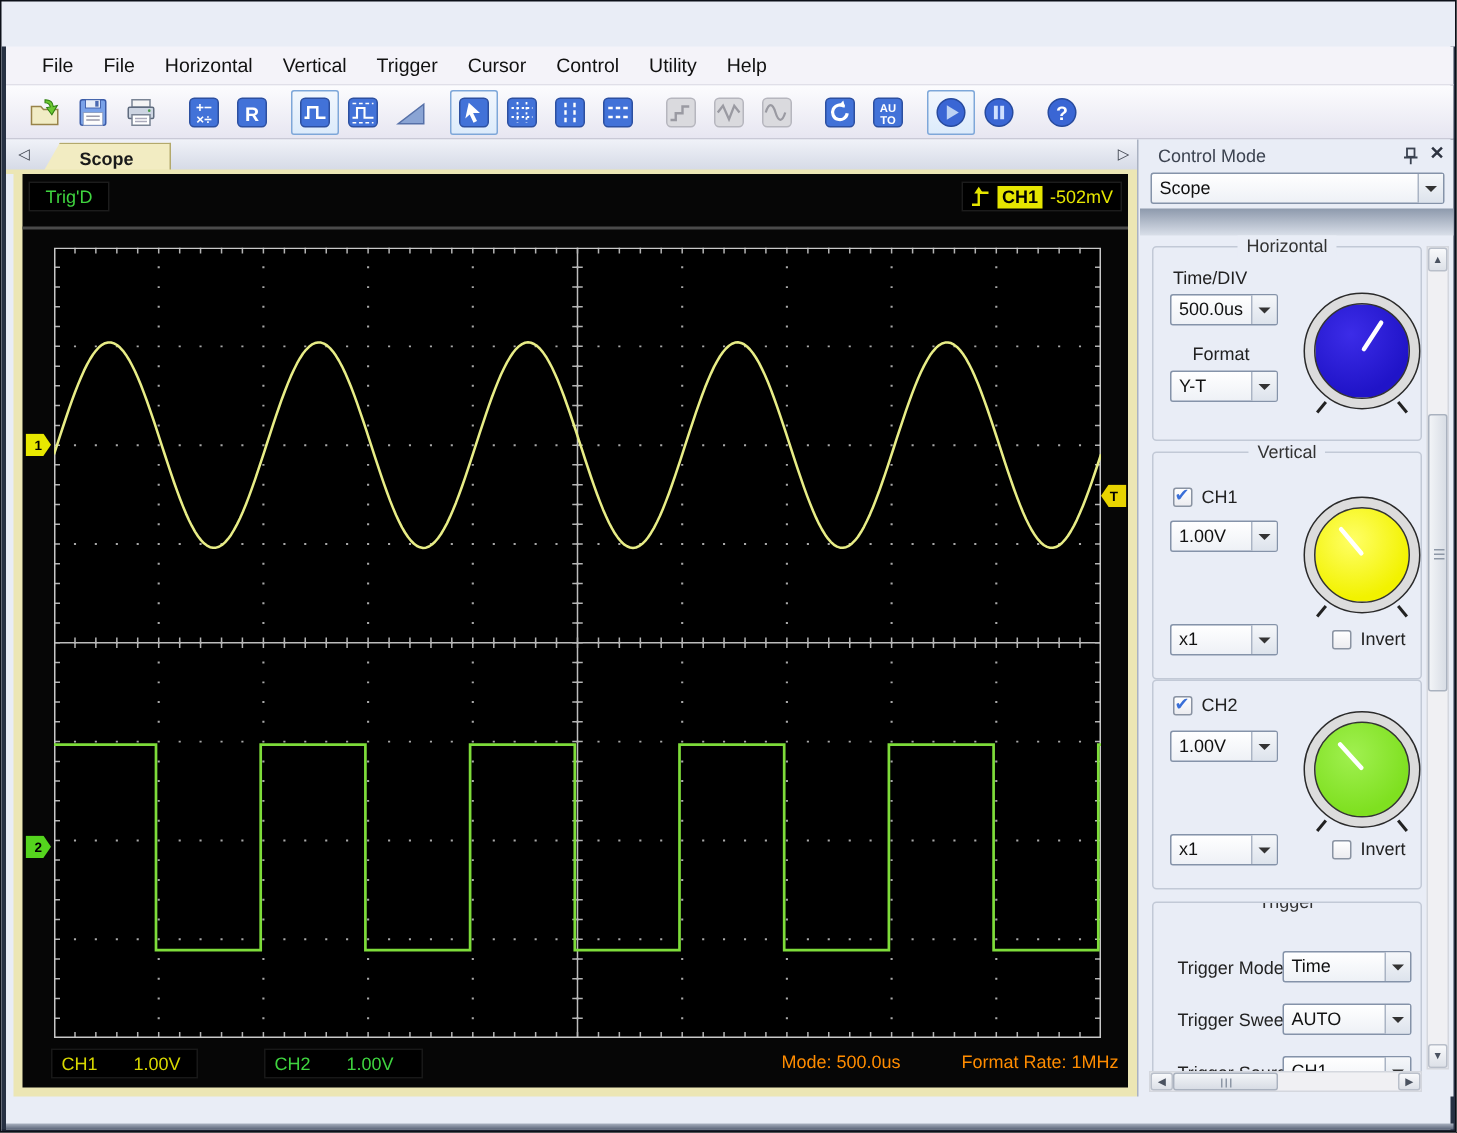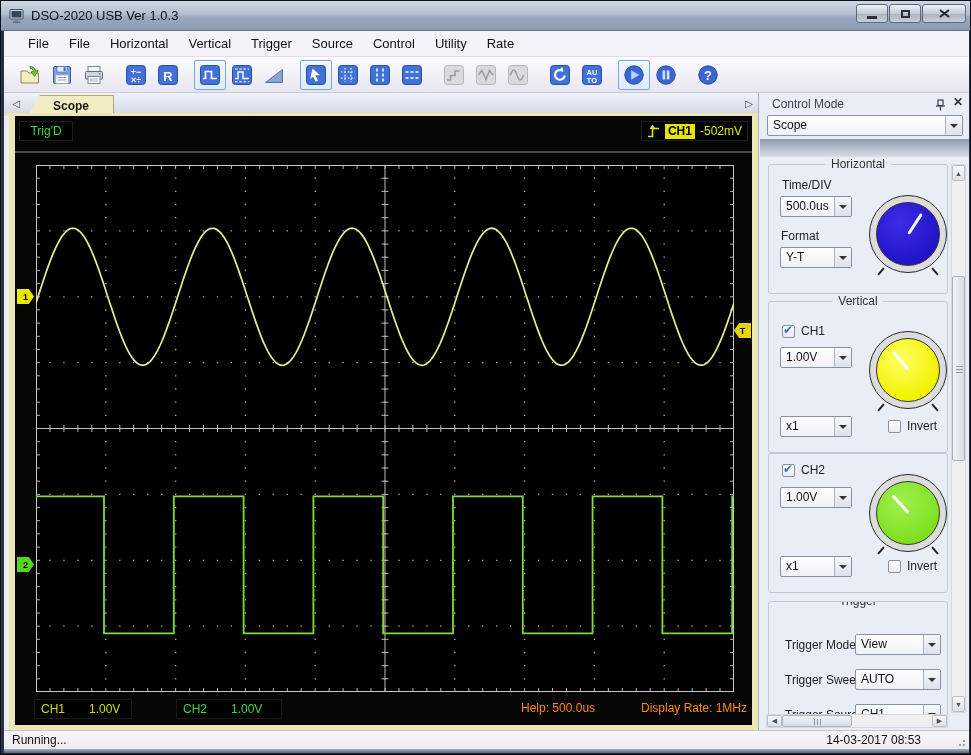--- a/index.html
+++ b/index.html
@@ -149,59 +149,35 @@
   .grip{position:absolute;right:4px;top:5px;width:10px;height:10px;}
   .grip i{position:absolute;width:2px;height:2px;background:#9aa2ae;}
   .statusedge{left:3px;top:748px;width:965px;height:4px;
     background:linear-gradient(#aab2c0,#5a6478);}
 </style>
 </head>
 <body>
 
 <div class="window">
 
-  <div class="abs titlebar">
-    <span class="appicon">
-      <svg width="16" height="16" viewBox="0 0 16 16">
-          <rect x="1" y="1.5" width="13" height="9.5" rx="1" fill="#cfd8e4" stroke="#3c4a5e"></rect>
-          <rect x="2.5" y="3" width="10" height="6.5" fill="#33445c"></rect>
-          <rect x="6" y="11.5" width="3" height="2" fill="#7a8aa0"></rect>
-          <rect x="4" y="13.5" width="7" height="1.5" fill="#5a6a82"></rect>
-        </svg>
-    </span>
-    <span class="title">DSO-2020 USB Ver 1.0.3</span>
-    <div class="winbtns">
-      <div class="winbtn">
-          <span class="glyph-min"></span>
-        </div>
-      <div class="winbtn">
-          <span class="glyph-max"></span>
-        </div>
-      <div class="winbtn close">
-        <svg width="11" height="9" viewBox="0 0 11 9">
-            <path d="M1 1l9 7M10 1L1 8" stroke="#23282f" stroke-width="2"></path>
-          </svg>
-      </div>
-    </div>
-  </div>
 
   <div class="abs edge-l"></div>
   <div class="abs edge-r"></div>
   <div class="abs edge-b"></div>
 
   <div class="abs menubar" id="menubar">
       <span class="menu-item">File</span>
       <span class="menu-item">File</span>
       <span class="menu-item">Horizontal</span>
       <span class="menu-item">Vertical</span>
       <span class="menu-item">Trigger</span>
-      <span class="menu-item">Source</span>
+      <span class="menu-item">Cursor</span>
       <span class="menu-item">Control</span>
       <span class="menu-item">Utility</span>
-      <span class="menu-item">Rate</span>
+      <span class="menu-item">Help</span>
     </div>
 
   <div class="abs toolbar" id="toolbar">
       <button class="tbtn">
         <svg width="22" height="22" viewBox="0 0 22 22">
           <path d="M2 7h6.2l1.8 2h9.5v10H2z" fill="#f1ecc5" stroke="#98834a"></path>
           <path d="M11 2.5c3.8 0 5.3 1.8 5.5 4.5l2.7-.6-3.6 6.1-3.5-4.7 2.4-.5c-.3-1.8-1.7-2.7-3.5-2.8z" fill="#6cc832" stroke="#2e7d12" stroke-width=".7"></path>
         </svg>
       </button>
       <button class="tbtn">
@@ -388,22 +364,22 @@
         <div class="info-box" style="left:19px;width:98px;color:#d8d800;">
           <span>CH1</span>
           <span class="dc-sym"><span class="l1"></span><span class="l2"></span></span>
           <span>1.00V</span>
         </div>
         <div class="info-box" style="left:161px;width:106px;color:#3fd43f;">
           <span>CH2</span>
           <span class="dc-sym"><span class="l1"></span><span class="l2"></span></span>
           <span>1.00V</span>
         </div>
-        <span class="info-time">Help: 500.0us</span>
-        <span class="info-rate">Display Rate: 1MHz</span>
+        <span class="info-time">Mode: 500.0us</span>
+        <span class="info-rate">Format Rate: 1MHz</span>
       </div>
     </div>
   </div>
 
   <div class="abs cpanel">
     <span class="cp-title">Control Mode</span>
     <span class="cp-pin">
       <svg width="11" height="12" viewBox="0 0 11 12">
           <rect x="3" y="1" width="5" height="5.5" fill="none" stroke="#3a4250" stroke-width="1.2"></rect>
           <line x1="1" y1="7" x2="10" y2="7" stroke="#3a4250" stroke-width="1.2"></line>
@@ -423,21 +399,21 @@
     <div class="group" style="left:9px;top:71px;width:180px;height:130px;">
       <span class="gtitle">Horizontal</span>
     </div>
     <span class="cp-label" style="left:23px;top:85px;">Time/DIV</span>
     <div class="combo" style="left:21px;top:103px;width:72px;">
       <div class="cval">500.0us</div>
       <div class="cbtn">
           <span class="arrow-down"></span>
         </div>
     </div>
-    <span class="cp-label" style="left:22px;top:136px;text-align:center;">Format</span>
+    <span class="cp-label" style="left:36px;top:136px;text-align:center;">Format</span>
     <div class="combo" style="left:21px;top:154px;width:72px;">
       <div class="cval">Y-T</div>
       <div class="cbtn">
           <span class="arrow-down"></span>
         </div>
     </div>
     <div class="knob kb-blue" style="left:110px;top:102px;">
       <i class="foot fl"></i>
         <i class="foot fr"></i>
       <div class="face">
@@ -494,21 +470,21 @@
           <span class="arrow-down"></span>
         </div>
     </div>
     <span class="cb" style="left:129px;top:467px;"></span>
     <span class="cb-label" style="left:148px;top:466px;">Invert</span>
 
     <div class="group" style="left:9px;top:508px;width:180px;height:120px;overflow:hidden;">
       <span class="gtitle">Trigger</span>
       <span class="cp-label" style="left:16px;top:36px;">Trigger Mode</span>
       <div class="combo" style="left:86px;top:32px;width:86px;">
-        <div class="cval">View</div>
+        <div class="cval">Time</div>
         <div class="cbtn">
             <span class="arrow-down"></span>
           </div>
       </div>
       <span class="cp-label" style="left:16px;top:71px;">Trigger Sweep</span>
       <div class="combo" style="left:86px;top:67px;width:86px;">
         <div class="cval">AUTO</div>
         <div class="cbtn">
             <span class="arrow-down"></span>
           </div>
@@ -527,24 +503,15 @@
       <div class="vthumb"></div>
       <div class="sbtn" style="bottom:0;">▼</div>
     </div>
     <div class="hscroll">
       <div class="hbtn" style="left:0;">◀</div>
       <div class="hthumb"></div>
       <div class="hbtn" style="right:0;">▶</div>
     </div>
   </div>
 
-  <div class="abs statusbar">
-    <span class="status-text">Running...</span>
-    <span class="status-date">14-03-2017  08:53</span>
-    <span class="grip">
-      <i style="right:0;bottom:0;position:absolute;"></i>
-      <i style="right:4px;bottom:0;position:absolute;"></i>
-      <i style="right:0;bottom:4px;position:absolute;"></i>
-    </span>
-  </div>
   <div class="abs statusedge"></div>
 
 </div>
 
 </body></html>

